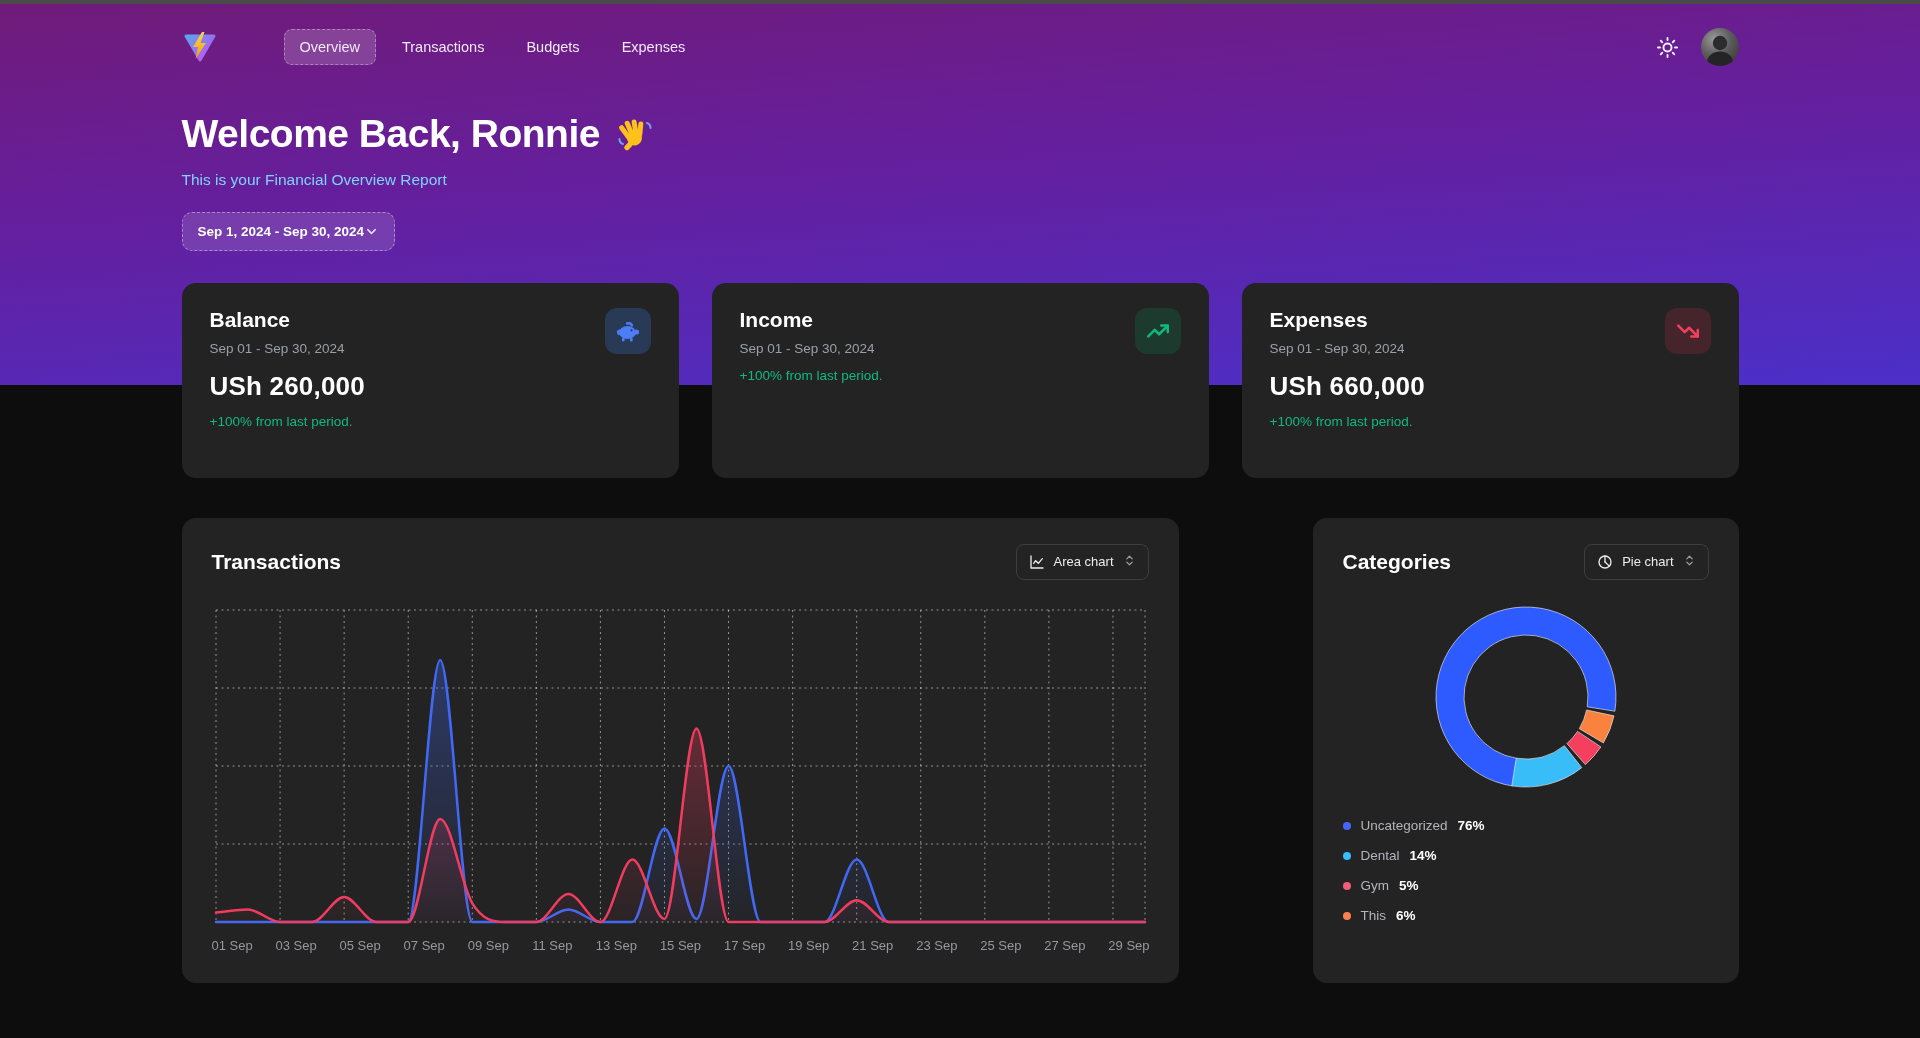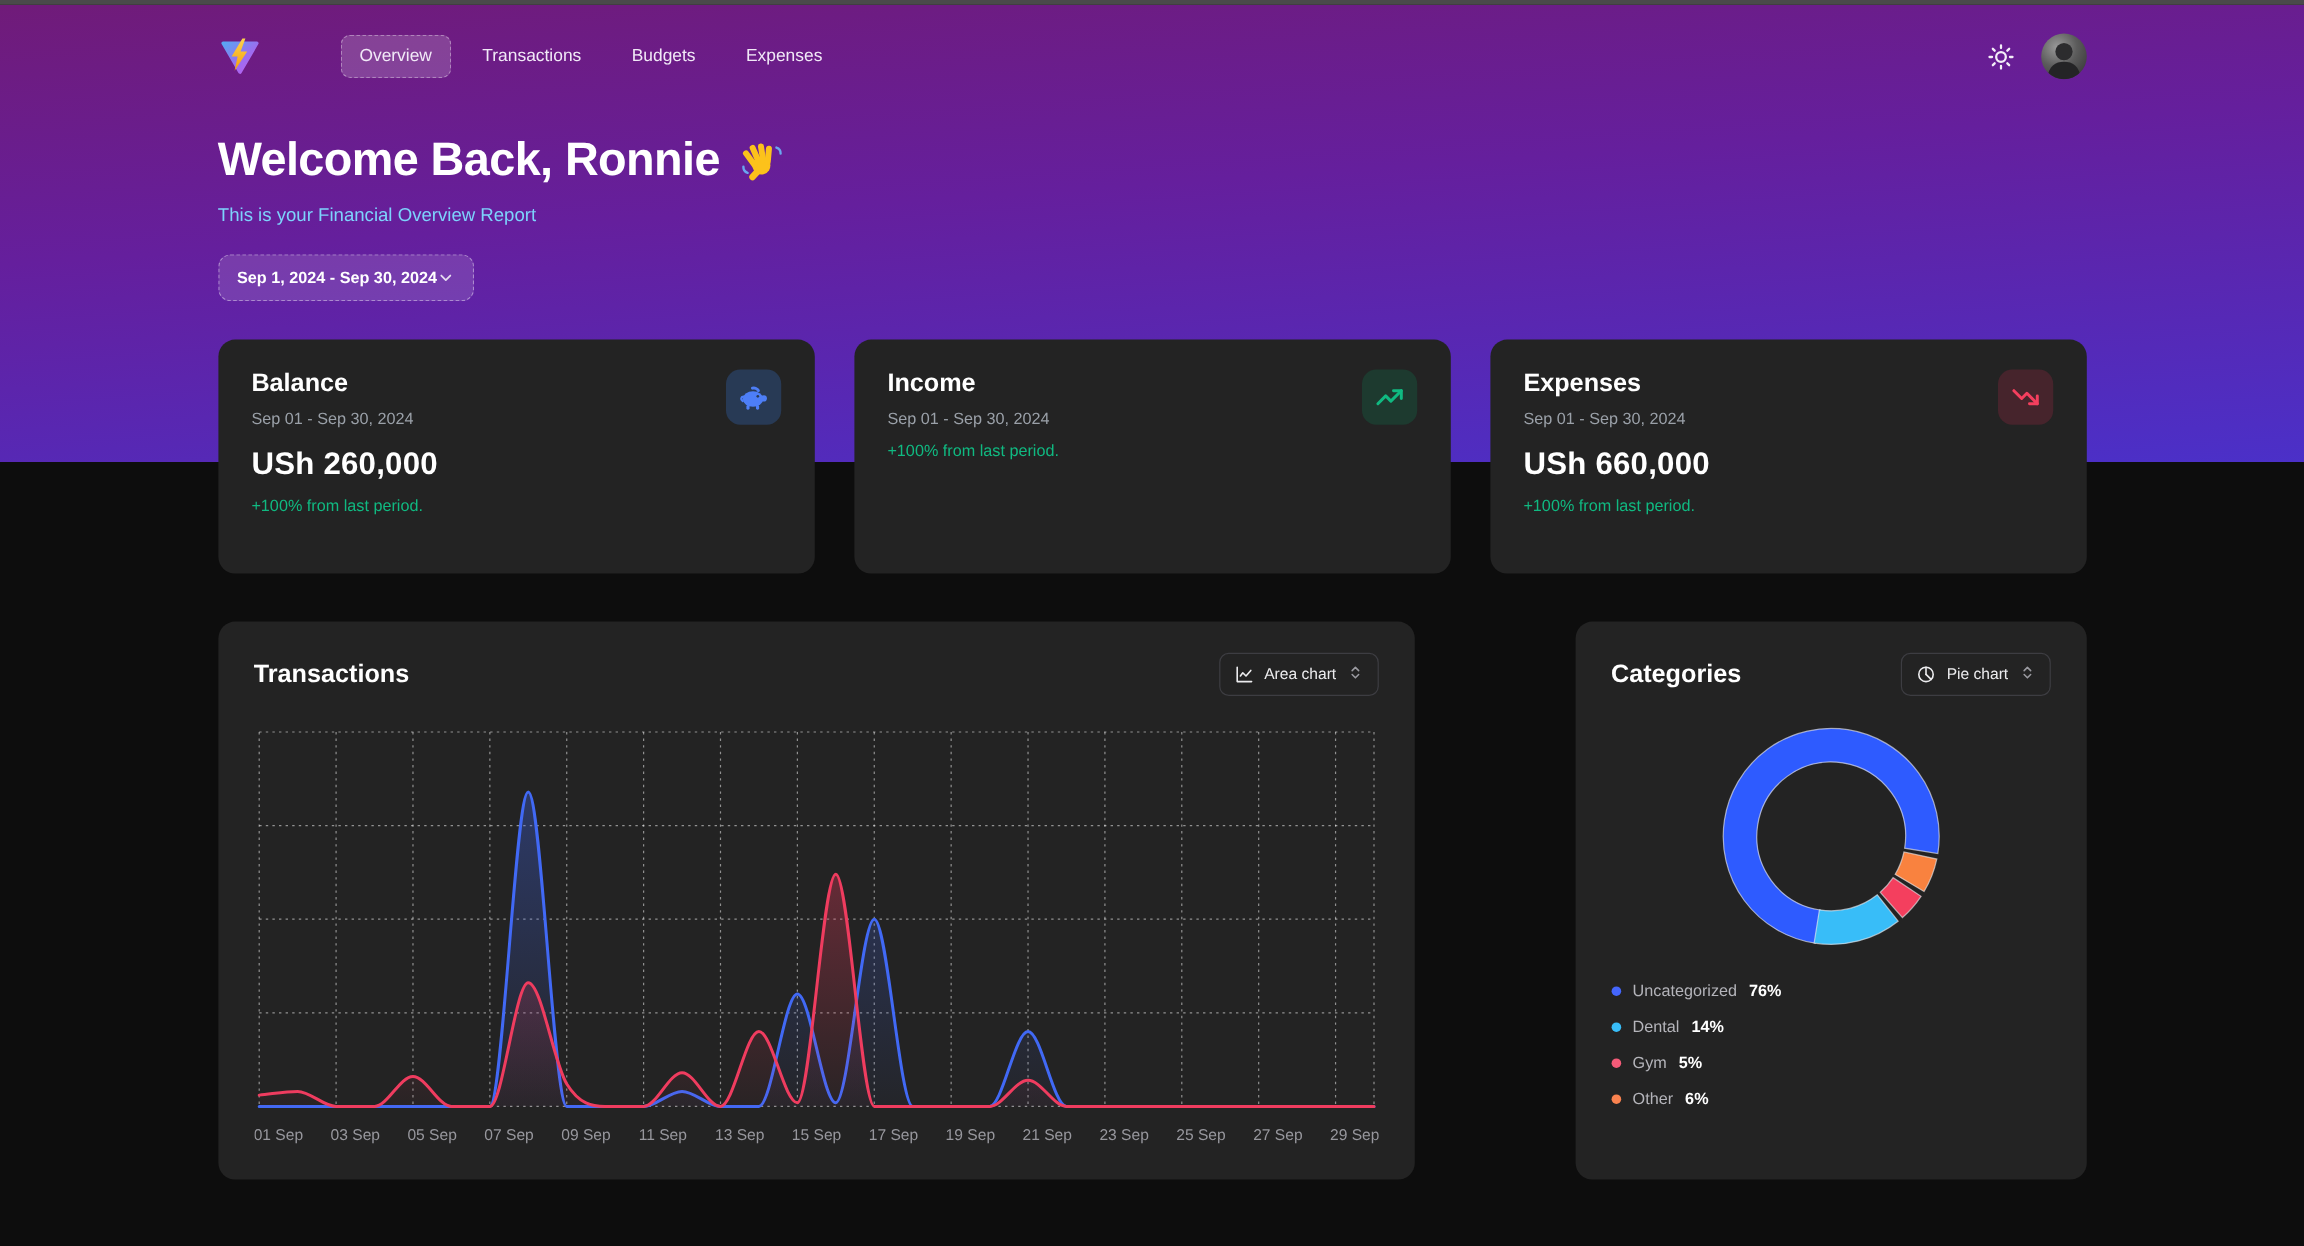--- a/index.html
+++ b/index.html
@@ -330,20 +330,20 @@
             <span class="legend-label">Dental</span>
             <span class="legend-pct">14%</span>
           </div>
           <div class="legend-row">
             <span class="legend-dot" style="background: rgb(244, 91, 120);"></span>
             <span class="legend-label">Gym</span>
             <span class="legend-pct">5%</span>
           </div>
           <div class="legend-row">
             <span class="legend-dot" style="background: rgb(249, 130, 79);"></span>
-            <span class="legend-label">Other</span>
+            <span class="legend-label">This</span>
             <span class="legend-pct">6%</span>
           </div>
         </div>
     </div>
 
   </div>
 </div>
 
 </body></html>

